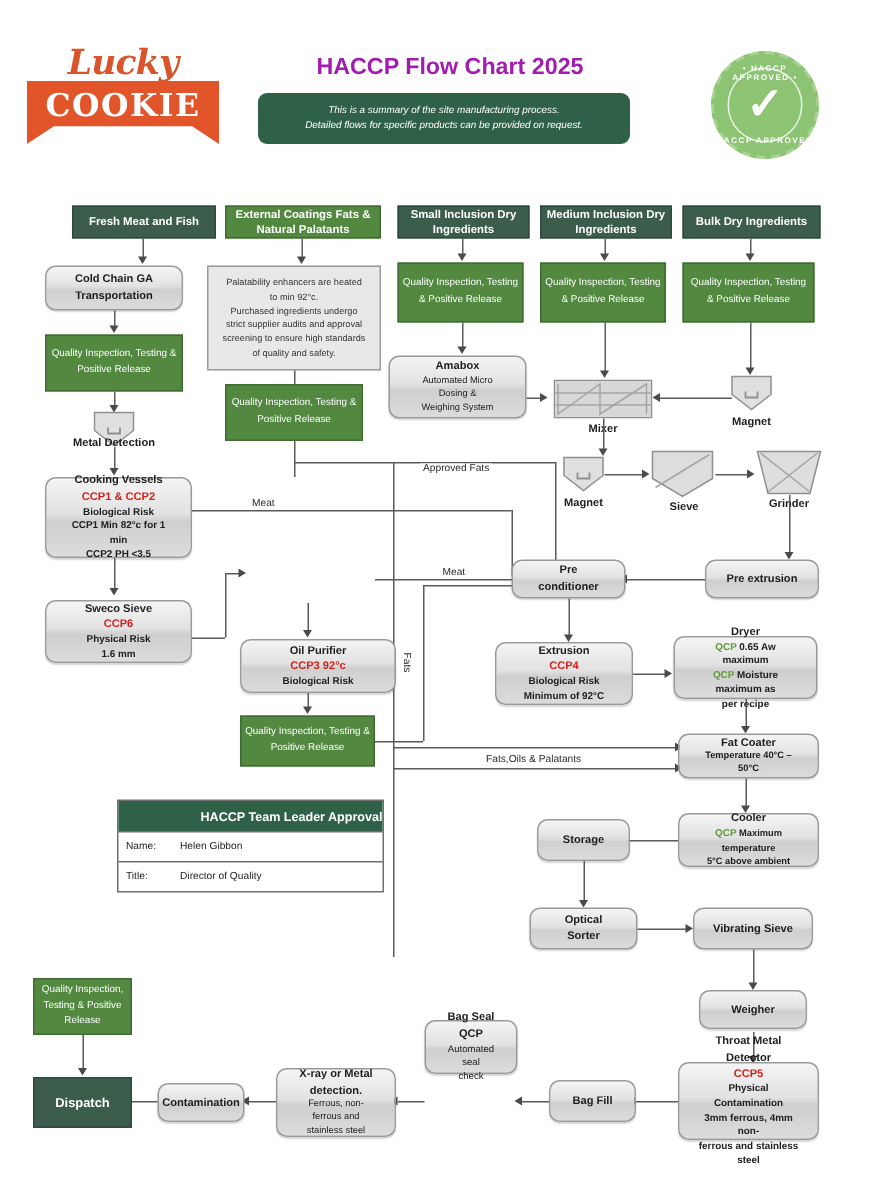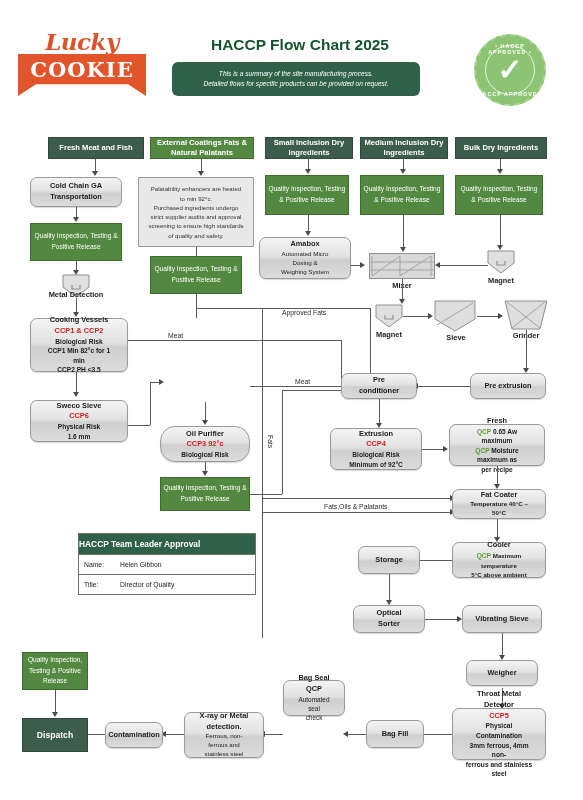--- a/index.html
+++ b/index.html
@@ -24,21 +24,21 @@
     background: #e2542a;
     clip-path: polygon(0 0, 100% 0, 100% 100%, 86% 72%, 14% 72%, 0 100%);
     display: flex; align-items: flex-start; justify-content: center;
   }
   .logo-banner span {
     font-family: "DejaVu Serif", serif; font-weight: bold; font-size: 21px;
     color: #fff; letter-spacing: 1px; margin-top: 3px;
   }
   .chart-title {
     position: absolute; left: 160px; top: 36px; width: 280px; text-align: center;
-    font-size: 15.5px; font-weight: bold; color: #14532d;
+    font-size: 15.5px; font-weight: bold; color: #a21caf;
   }
   .summary-box {
     position: absolute; left: 172px; top: 62px; width: 248px; height: 34px;
     background: #2f6149; border-radius: 6px;
     display: flex; flex-direction: column; align-items: center; justify-content: center;
   }
   .summary-box div {
     font-size: 6.6px; font-style: italic; color: #ffffff; line-height: 1.55; text-align: center;
   }
   .seal {
@@ -104,21 +104,21 @@
   .arw-r { border-top: 3.2px solid transparent; border-bottom: 3.2px solid transparent;
            border-left: 5px solid #4a4a4a; }
   .edge-label { position: absolute; font-size: 6.8px; color: #2b2b2b; background: #fff;
                 padding: 0 2px; }
   .edge-label.vert { writing-mode: vertical-rl; }
 
   
   .approval { position: absolute; left: 78px; top: 533px; width: 178px;
               border: 1px solid #6f6f6f; background: #fff; }
   .approval-hd { background: #2f6149; color: #fff; font-size: 8.4px; font-weight: bold;
-                 text-align: left; padding: 5px 0; }
+                 text-align: right; padding: 5px 0; }
   .approval-row { display: flex; align-items: center; border-top: 1px solid #6f6f6f;
                   height: 20px; padding: 0 5px; font-size: 6.8px; color: #1c1c1c; }
   .approval-row .k { width: 36px; font-weight: normal; }
   .approval-row .v { font-weight: normal; }
   .sig { font-family: "DejaVu Serif", serif; font-style: italic; font-size: 9px;
          margin: 0 14px 0 6px; color: #222; }
 </style>
 </head>
 <body>
 
@@ -323,21 +323,21 @@
   <div class="ln lnv" style="left:526px;top:330px;height:40px;"></div>
   <div class="arw arw-d" style="left:523px;top:368px;"></div>
 
   <div class="ln lnv" style="left:205px;top:402px;height:20px;"></div>
   <div class="arw arw-d" style="left:202px;top:420px;"></div>
 
   <div class="ln lnh" style="left:250px;top:386px;width:99px;"></div>
   <div class="arw arw-r" style="left:348px;top:383px;"></div>
   <div class="edge-label" style="left:293px;top:378px;">Meat</div>
 
-  <div class="node grey" style="left:160px;top:426px;width:90px;height:36px;border-radius:15px;">
+  <div class="node grey" style="left:160px;top:426px;width:104px;height:36px;">
     <span>Oil Purifier</span>
     <span class="ccp">CCP3 92°c</span>
     <span class="thin">Biological Risk</span>
   </div>
   <div class="ln lnv" style="left:205px;top:462px;height:12px;"></div>
   <div class="arw arw-d" style="left:202px;top:471px;"></div>
 
   <div class="node green" style="left:160px;top:477px;width:90px;height:34px;">
     <span>Quality Inspection, Testing &amp; Positive Release</span>
   </div>
@@ -362,21 +362,21 @@
   <div class="node grey" style="left:330px;top:428px;width:92px;height:42px;">
     <span>Extrusion</span>
     <span class="ccp">CCP4</span>
     <span class="thin">Biological Risk</span>
     <span class="thin">Minimum of 92°C</span>
   </div>
   <div class="ln lnh" style="left:422px;top:449px;width:22px;"></div>
   <div class="arw arw-r" style="left:443px;top:446px;"></div>
 
   <div class="node grey" style="left:449px;top:424px;width:96px;height:42px;">
-    <span>Fresh</span>
+    <span>Dryer</span>
     <span class="thin">
       <span class="qcp">QCP</span>
       <span>0.65 Aw maximum</span>
     </span>
     <span class="thin">
       <span class="qcp">QCP</span>
       <span>Moisture maximum as</span>
     </span>
     <span class="thin">per recipe</span>
   </div>

